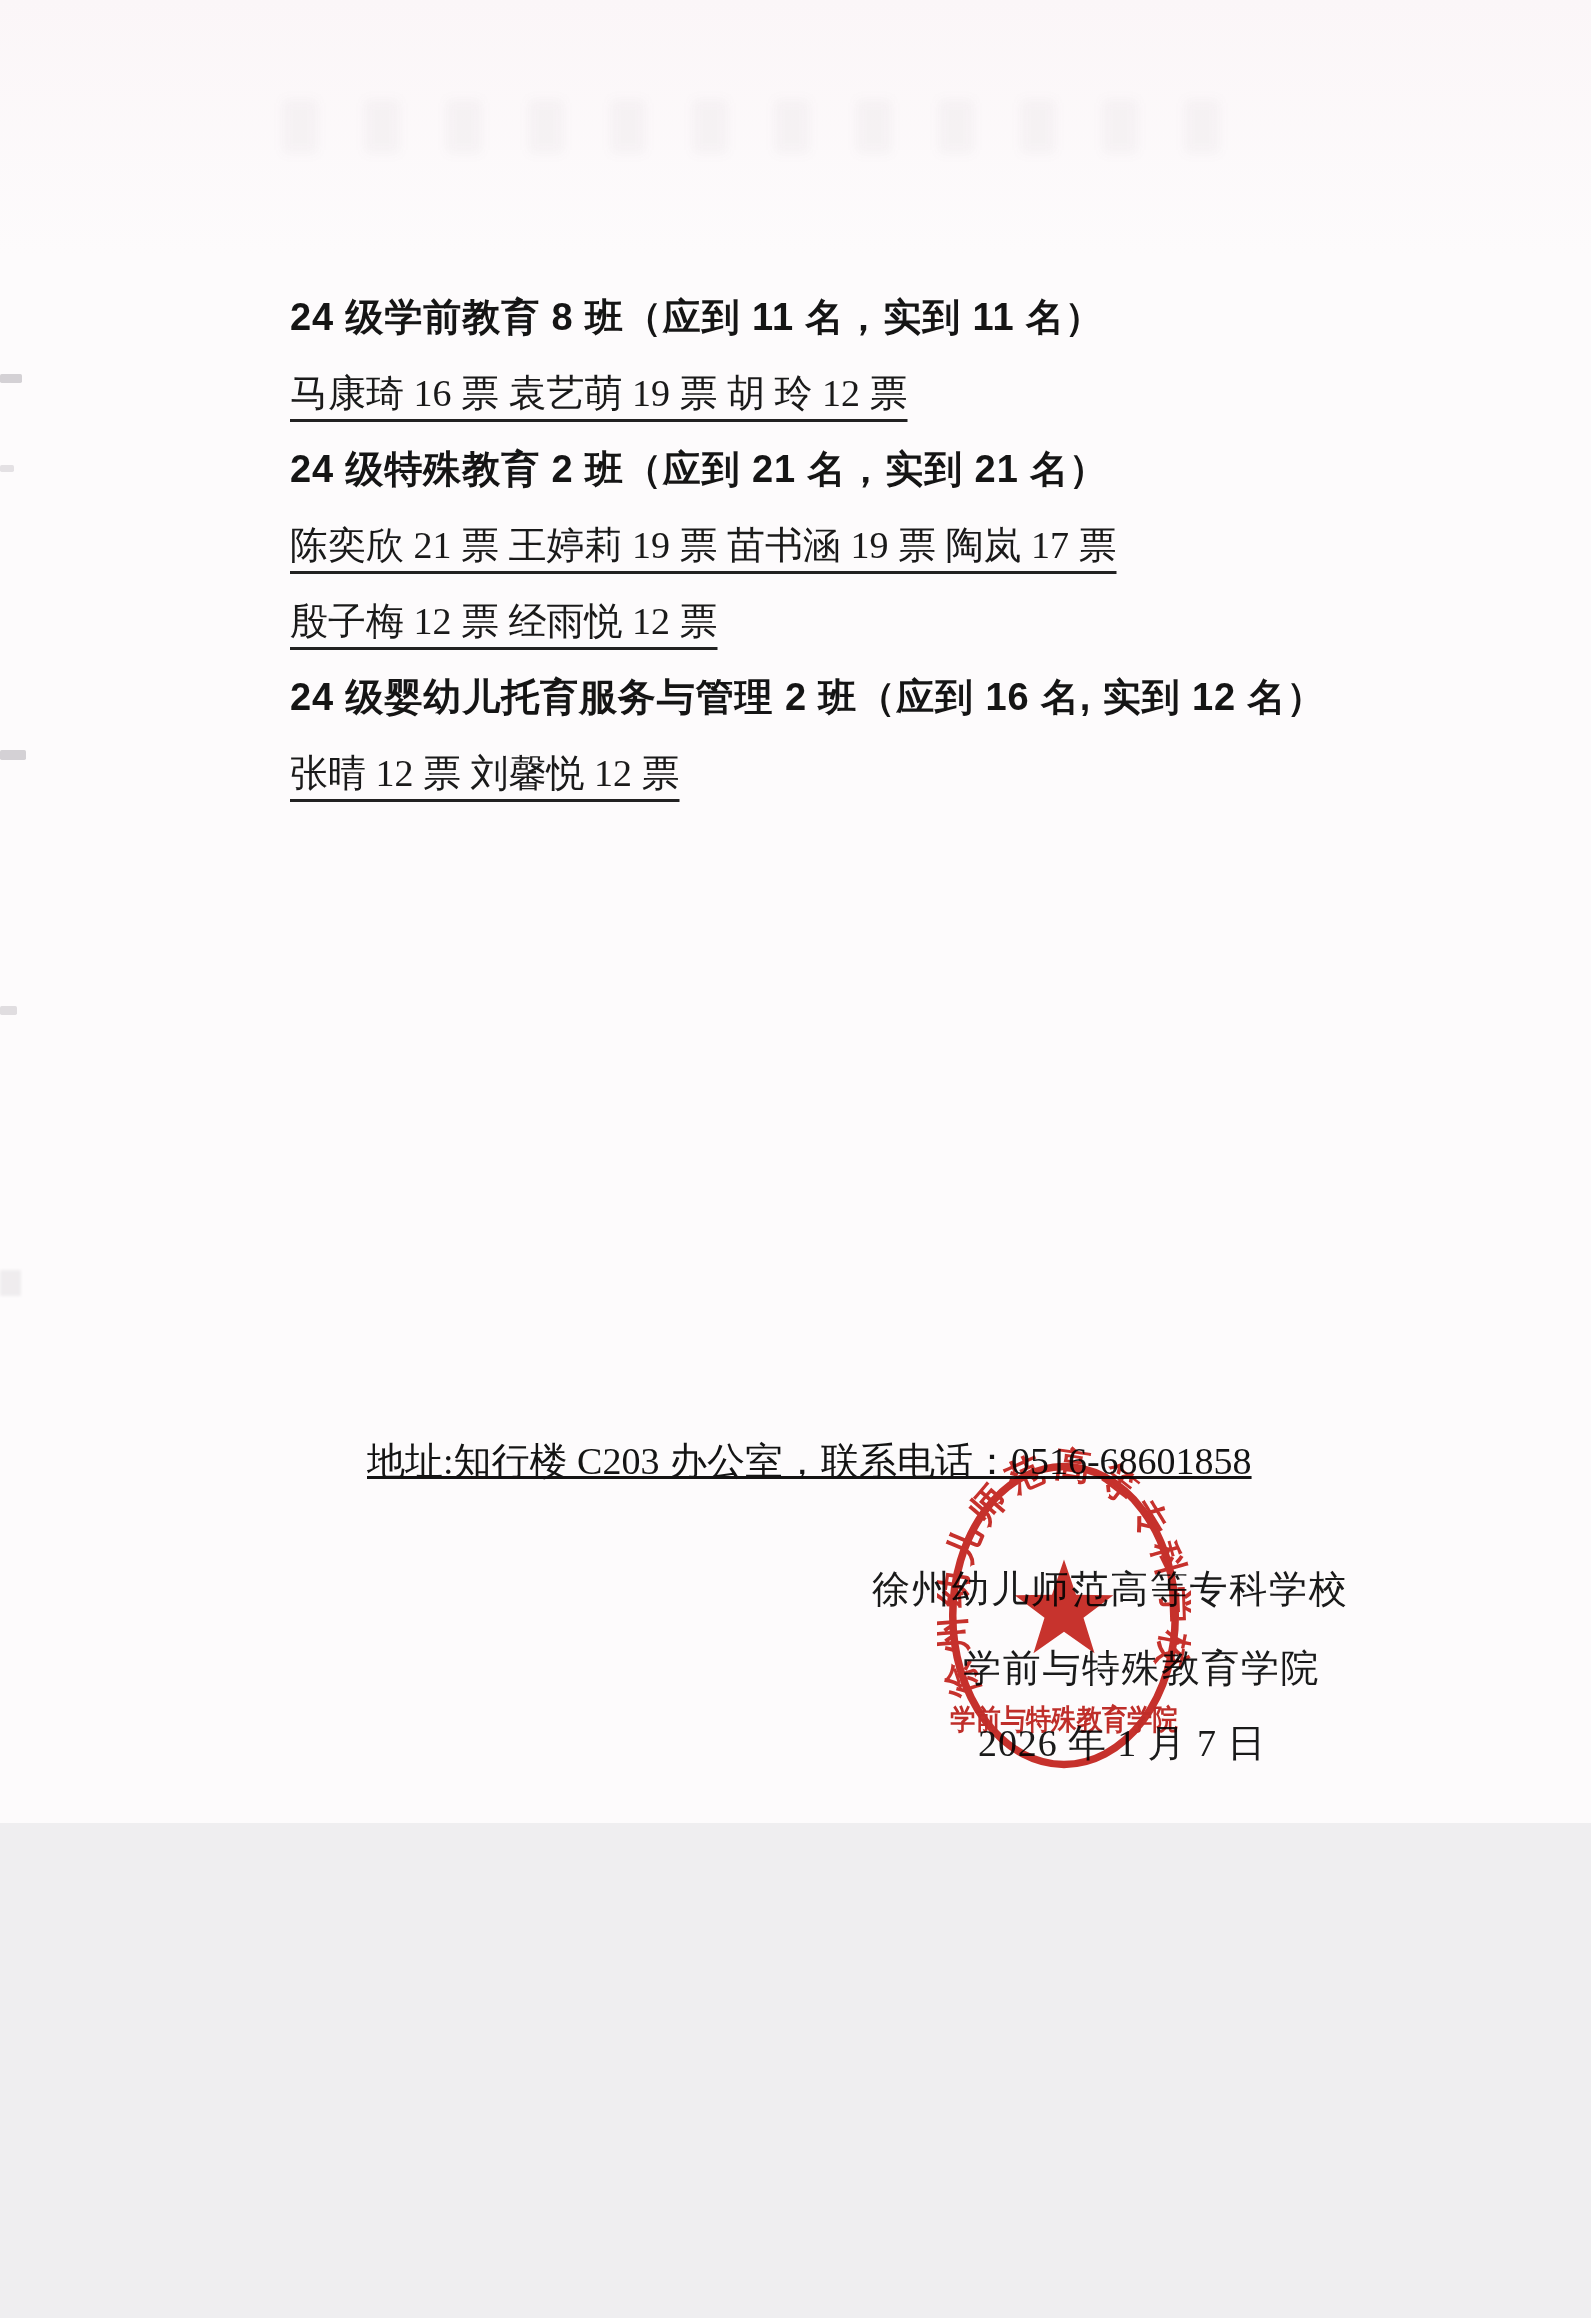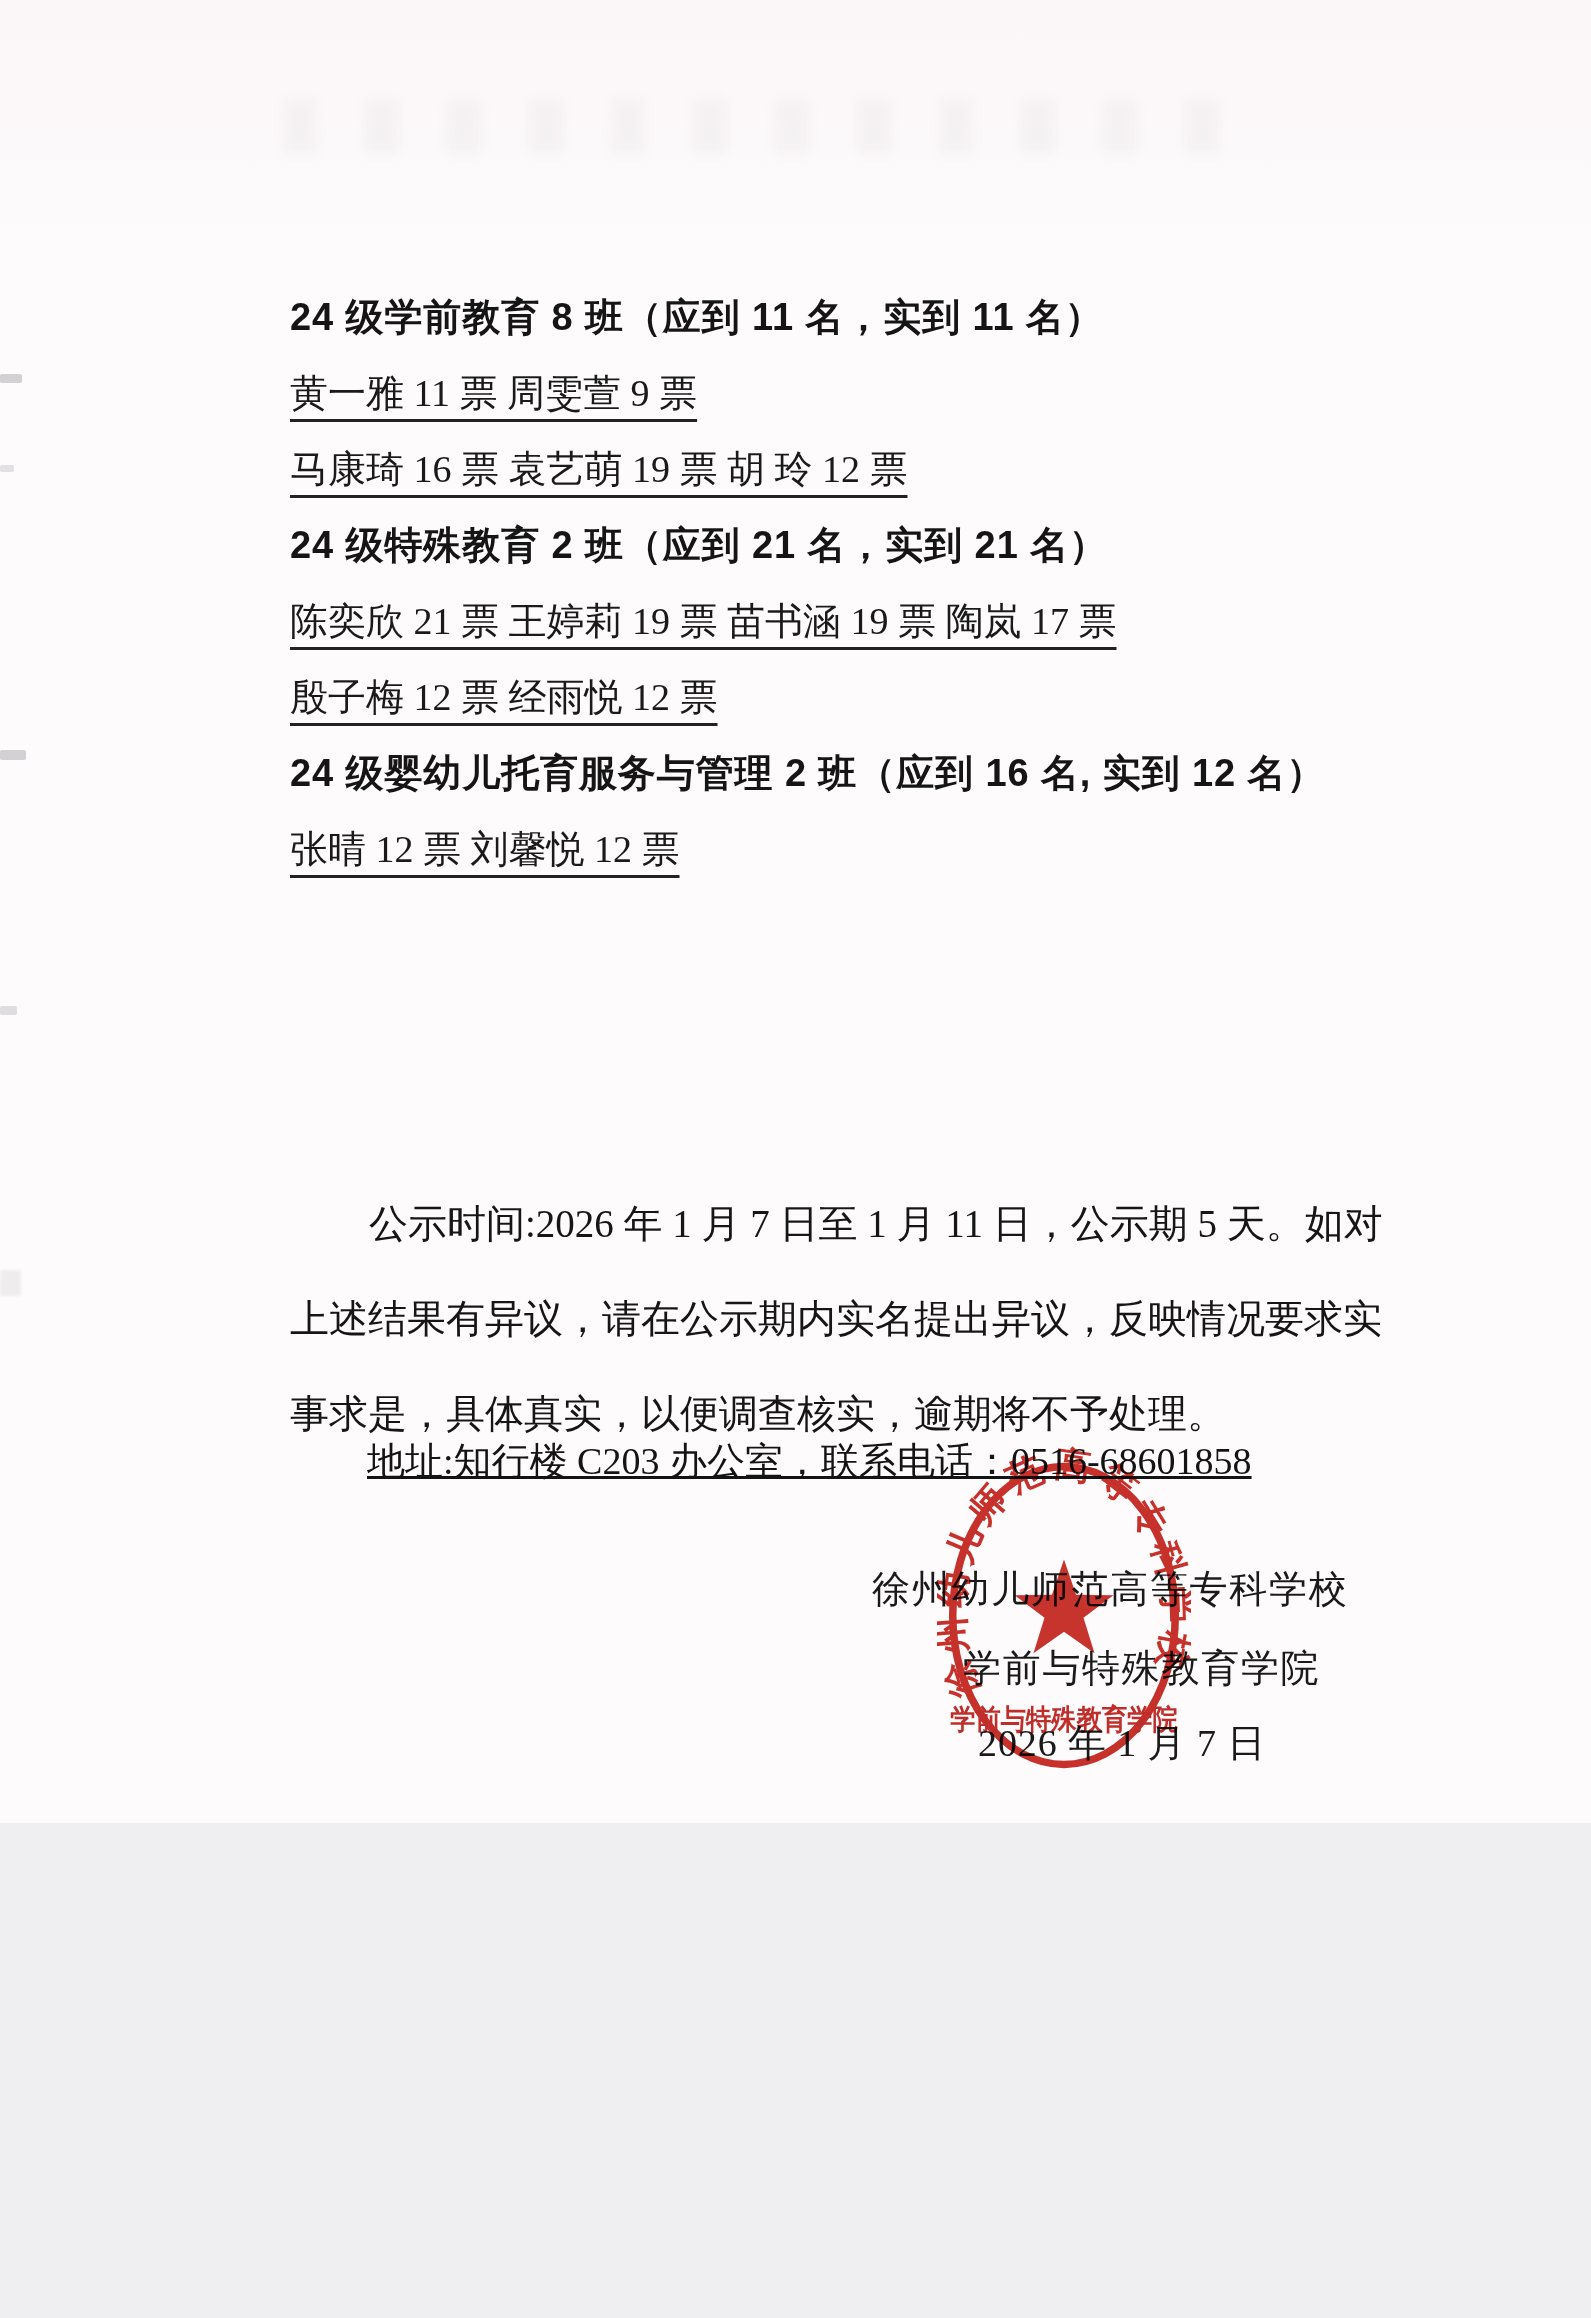--- a/index.html
+++ b/index.html
@@ -88,38 +88,32 @@
   <div class="ghost-band"></div>
   <div class="smudge m1"></div>
   <div class="smudge m2"></div>
   <div class="smudge m3"></div>
   <div class="smudge m4"></div>
   <div class="smudge m5"></div>
   <div class="smudge m6"></div>
 
   <section class="vote-list">
     <div class="line heading">24 级学前教育 8 班（应到 11 名，实到 11 名）</div>
-    <div class="line names"><span>黄一雅 11 票 周雯萱 9 票</span></div>
 
     <div class="line names"><span>马康琦 16 票 袁艺萌 19 票 胡 玲 12 票</span></div>
 
     <div class="line heading">24 级特殊教育 2 班（应到 21 名，实到 21 名）</div>
     <div class="line names"><span>陈奕欣 21 票 王婷莉 19 票 苗书涵 19 票 陶岚 17 票</span></div>
 
     <div class="line names"><span>殷子梅 12 票 经雨悦 12 票</span></div>
 
     <div class="line heading">24 级婴幼儿托育服务与管理 2 班（应到 16 名, 实到  12 名）</div>
     <div class="line names"><span>张晴 12 票 刘馨悦 12 票</span></div>
   </section>
 
-  <section class="notice">
-    <div class="notice-line indent">公示时间:2026 年 1 月 7 日至 1 月 11 日，公示期 5 天。如对</div>
-    <div class="notice-line">上述结果有异议，请在公示期内实名提出异议，反映情况要求实</div>
-    <div class="notice-line">事求是，具体真实，以便调查核实，逾期将不予处理。</div>
-  </section>
 
   <div class="address">地址:知行楼 C203 办公室，联系电话：0516-68601858</div>
 
   <div class="sig sig-school">徐州幼儿师范高等专科学校</div>
   <div class="sig sig-college">学前与特殊教育学院</div>
   <div class="sig sig-date">2026 年 1 月 7 日</div>
 
   <svg class="stamp" viewBox="0 0 300 410" xmlns="http://www.w3.org/2000/svg">
     <ellipse cx="150" cy="205" rx="133" ry="178" fill="none" stroke="#c4211c" stroke-width="9"></ellipse>
     <path id="rimPath" d="M 51.7,299.7 A 120,165 0 1 1 248.3,299.7" fill="none"></path>

